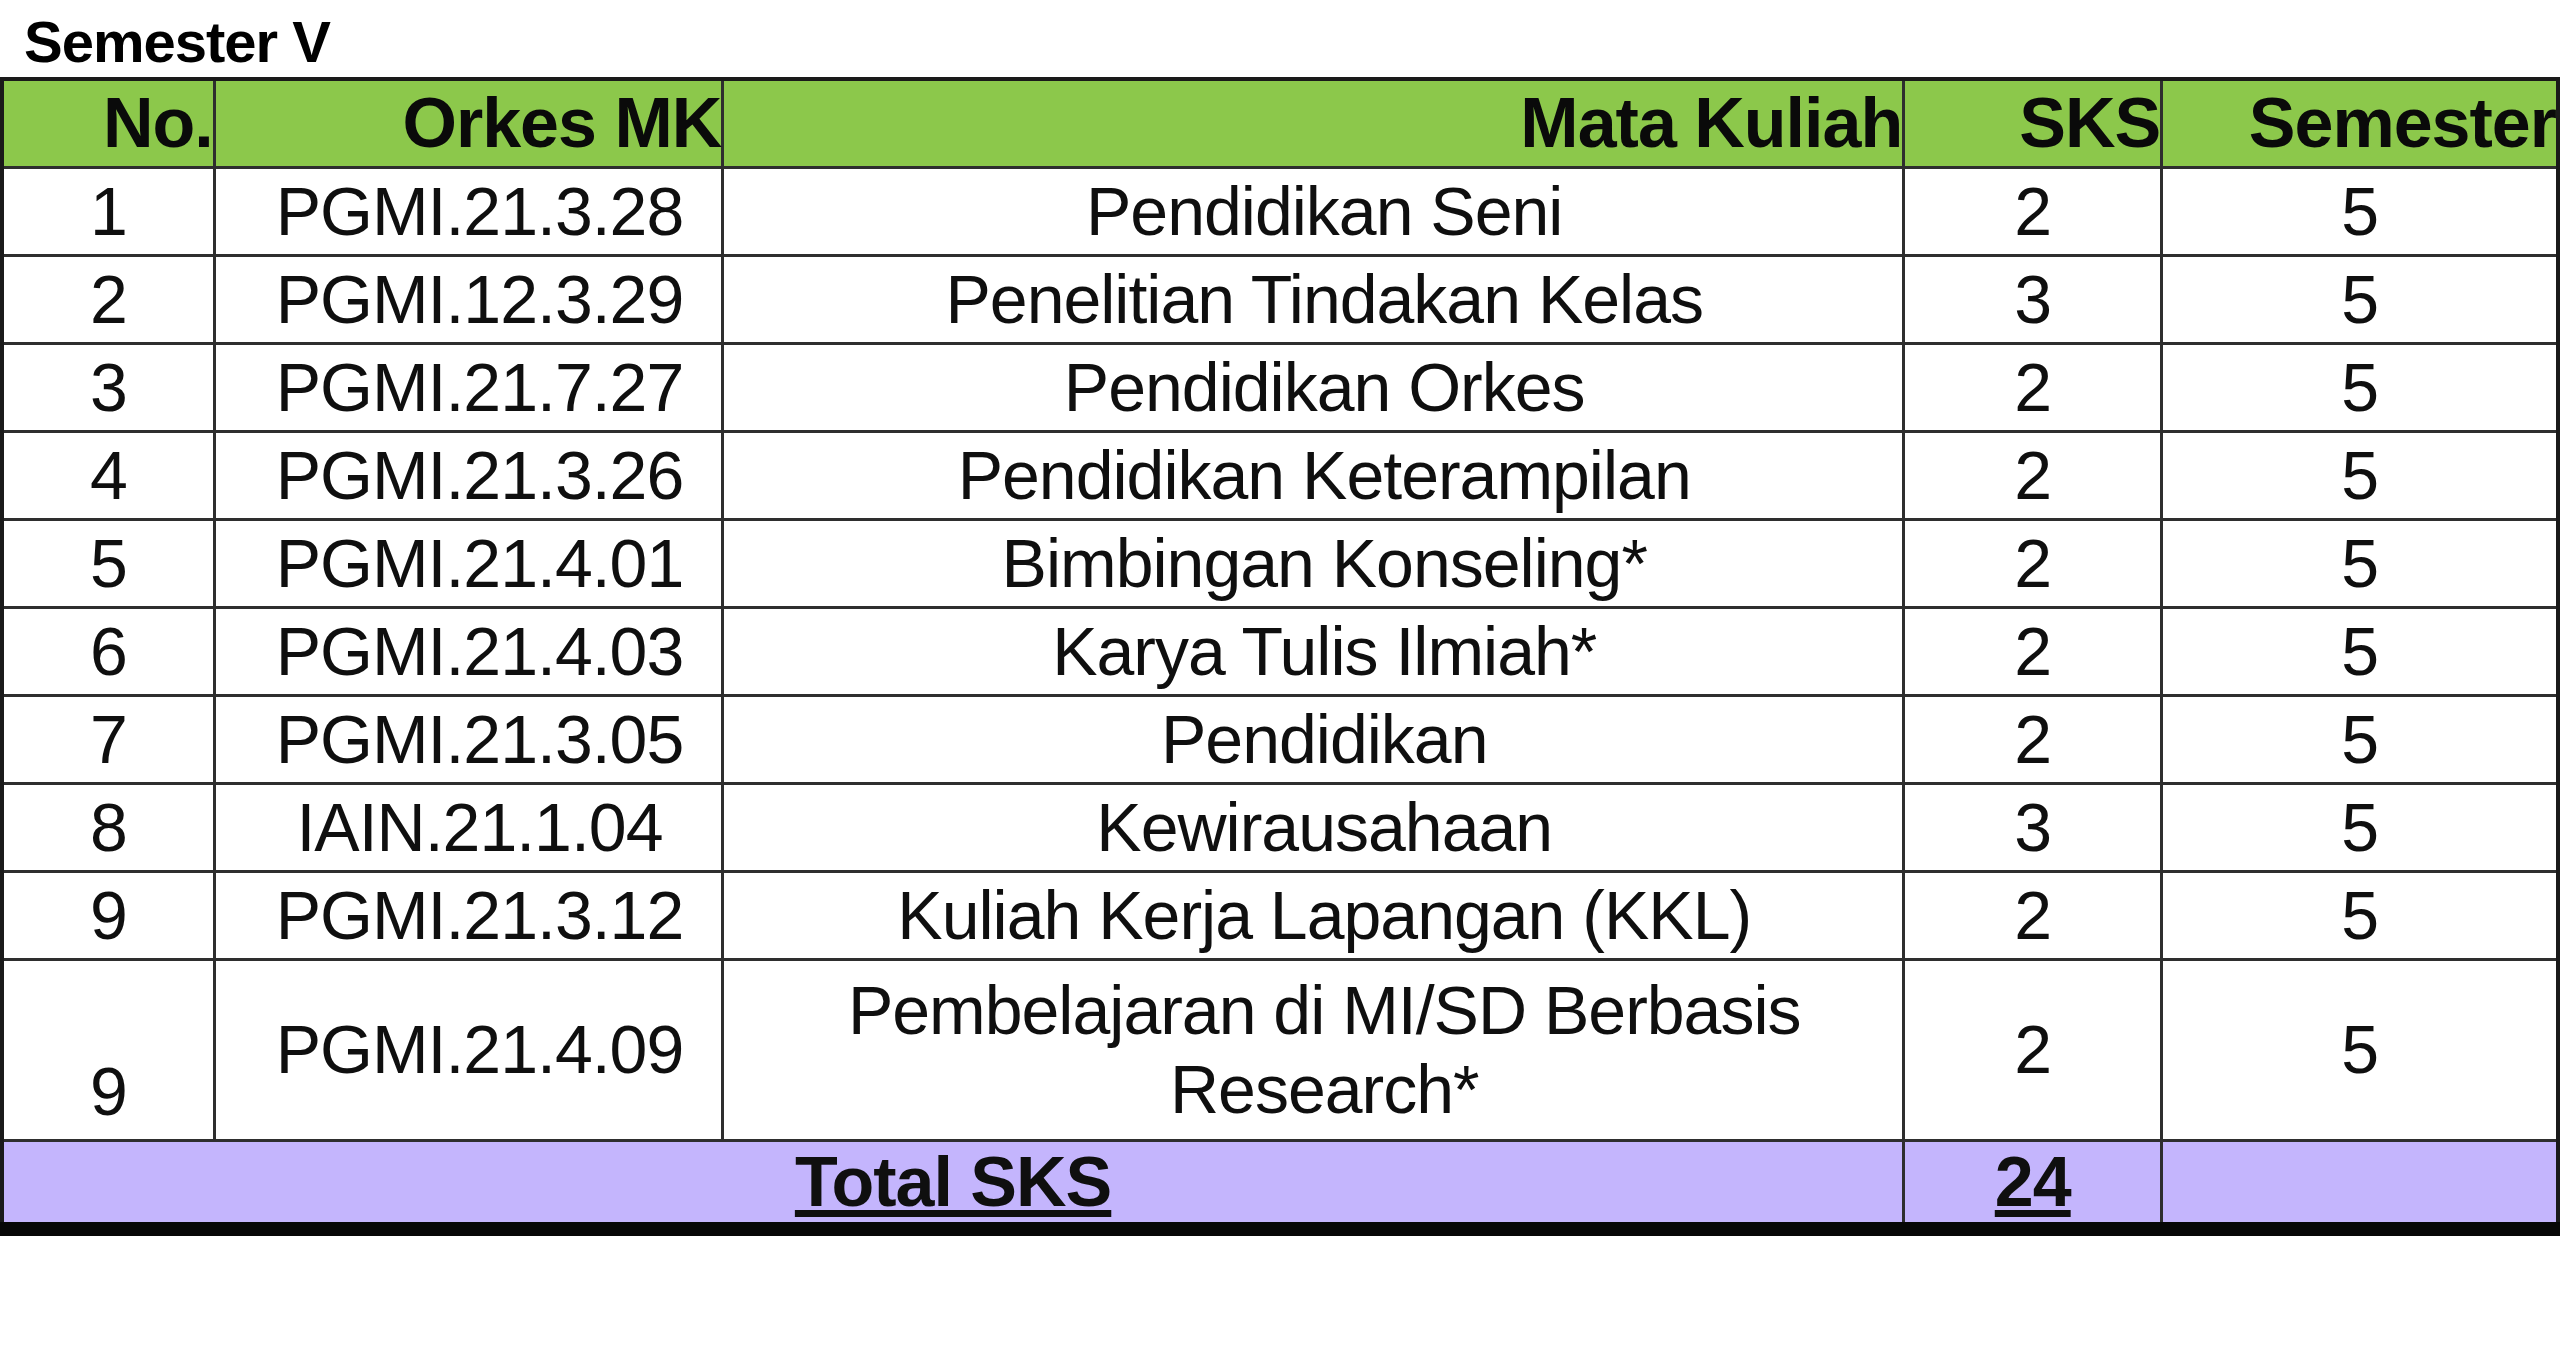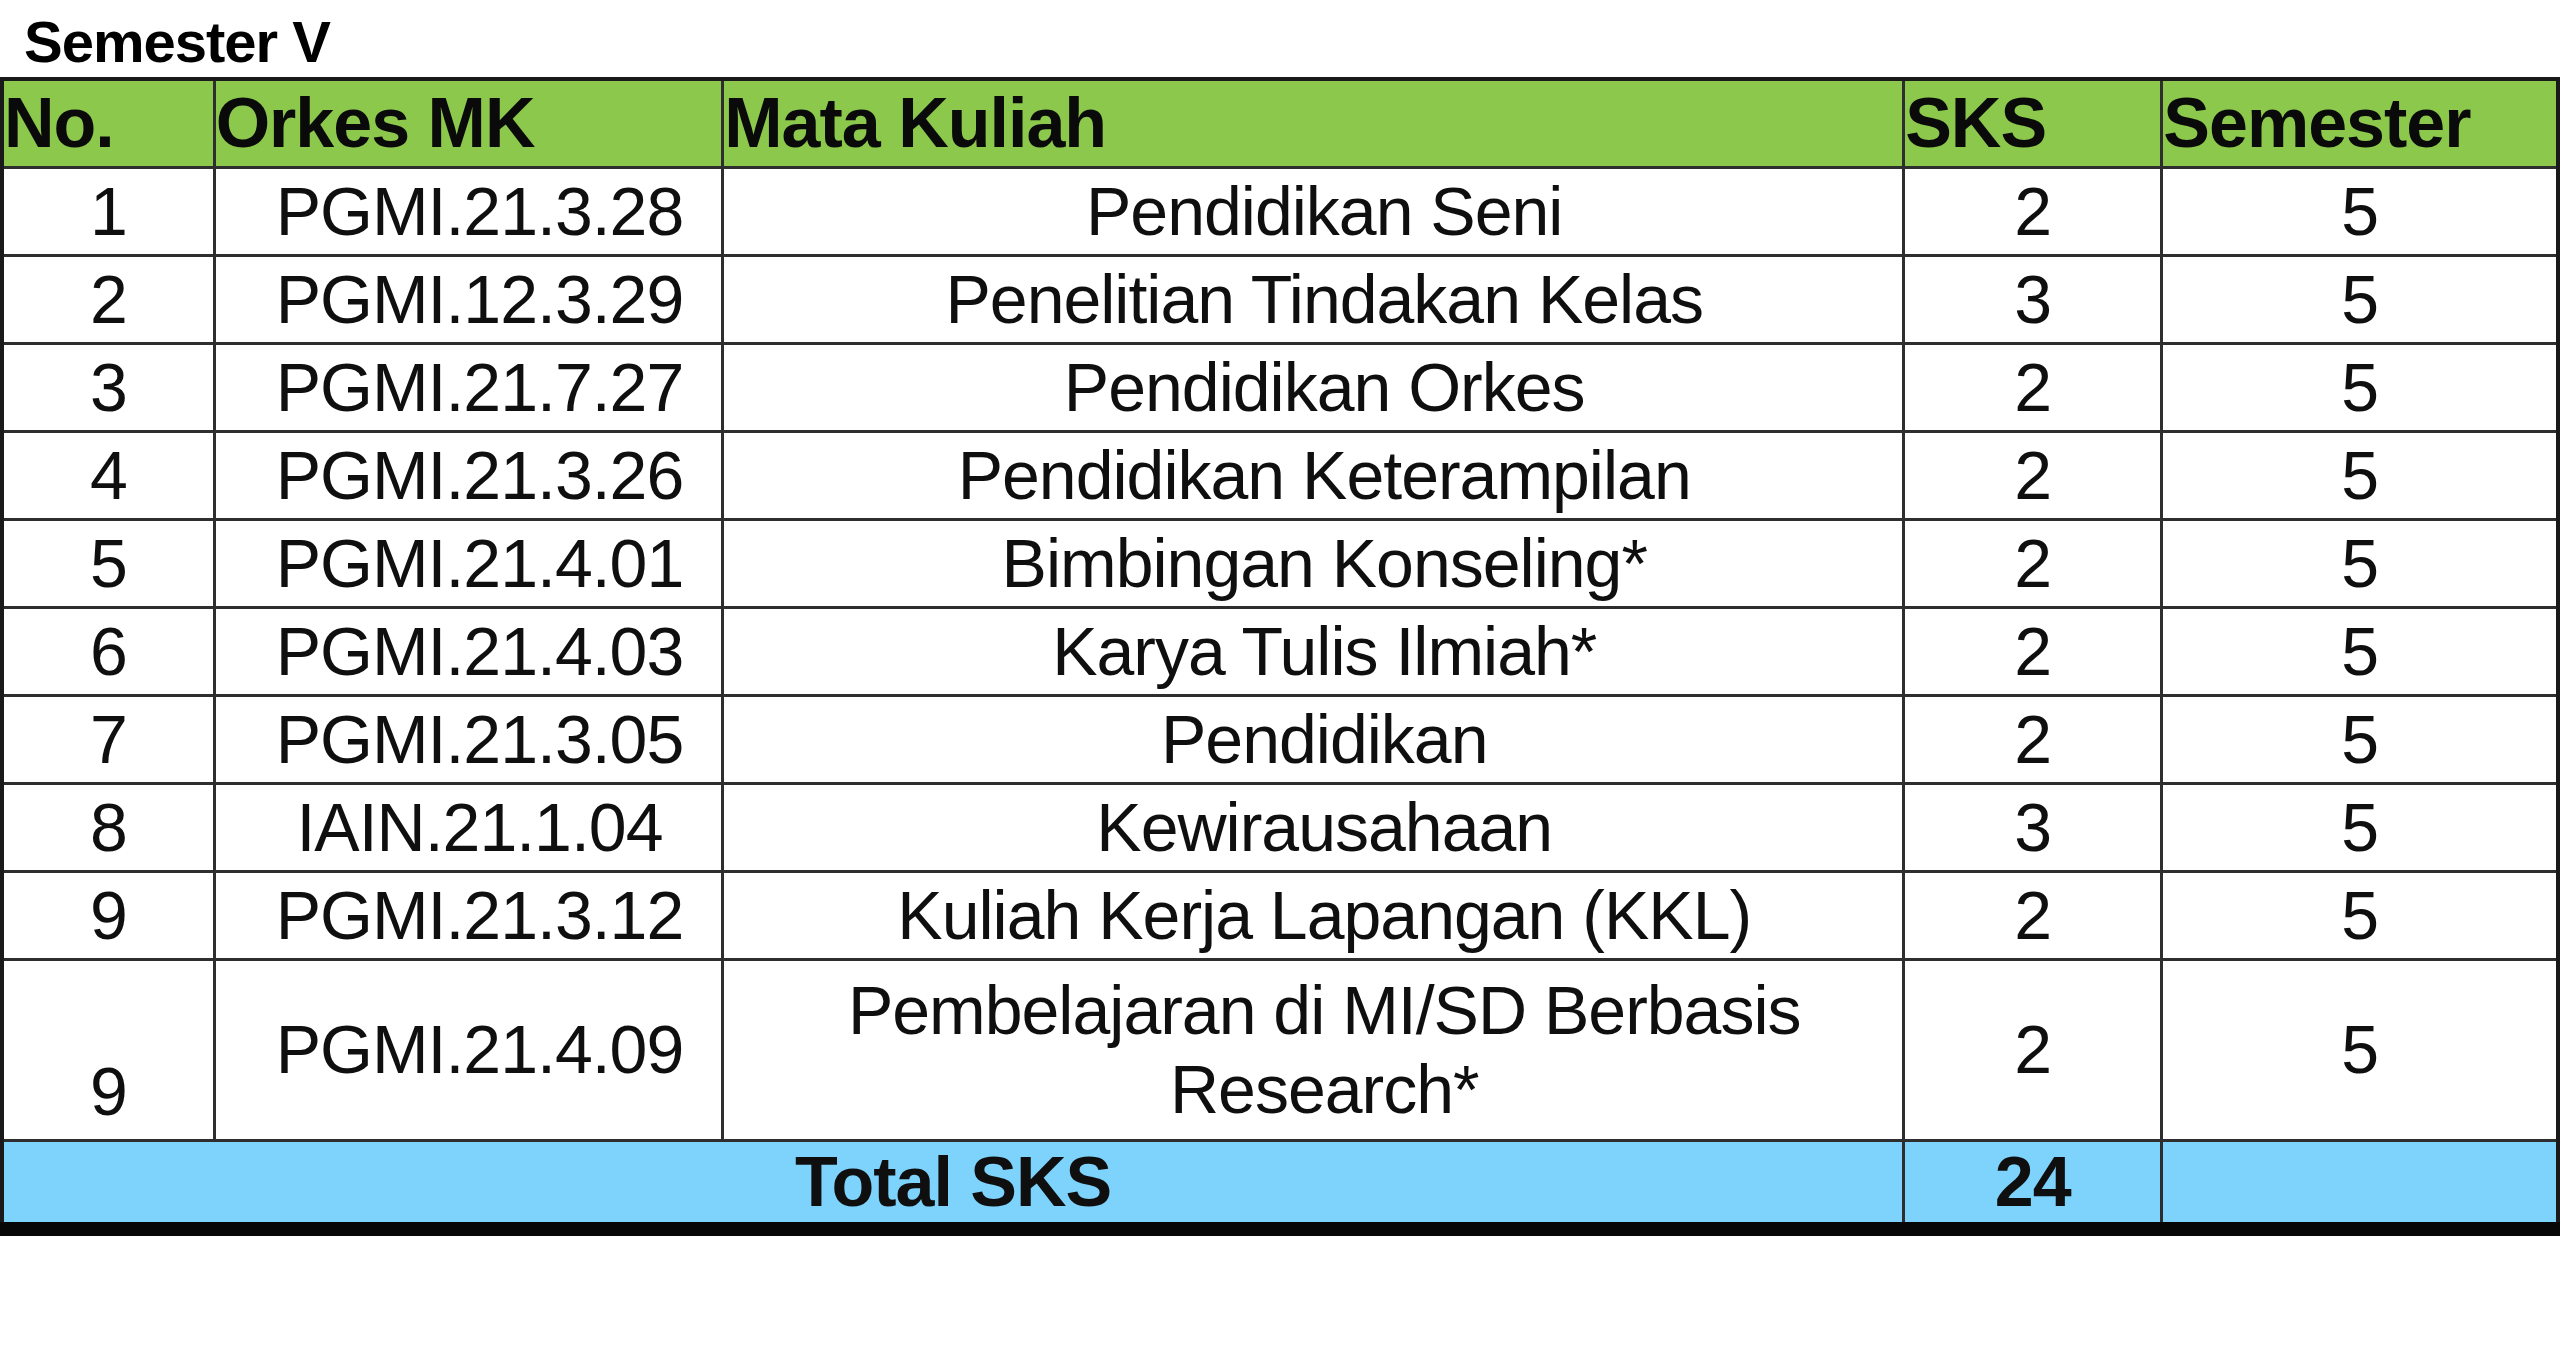--- a/index.html
+++ b/index.html
@@ -38,21 +38,21 @@
   col.c-sks { width: 10.1%; }
   col.c-sem { width: 15.5%; }
 
   th, td { border: 3px solid var(--grid, #2e2e2e); }
 
   thead tr { height: 88px; }
   thead th {
     background: var(--header-bg, #8cc84b);
     font-size: 70px;
     font-weight: bold;
-    text-align: left;
+    text-align: right;
     vertical-align: middle;
     color: #0a0a0a;
     padding: 0;
   }
 
   tbody tr { height: 88px; }
   tbody td {
     font-size: 68px;
     vertical-align: middle;
     line-height: 1.15;
@@ -65,21 +65,22 @@
   tr.row-tall { height: 181px; }
   tr.row-tall td.no-cell { vertical-align: bottom; padding-bottom: 8px; }
 
   tfoot tr { height: 81px; }
   tfoot td {
     font-size: 70px;
     font-weight: bold;
     text-align: center;
     vertical-align: middle;
     padding: 0;
-    background: #7dd3fc;
+    background: #c4b5fd;
+    text-decoration: underline;
   }
 </style>
 </head>
 <body>
 
 <div class="page">
 
   <div class="doc-title">Semester V</div>
 
   <table class="course-table">

